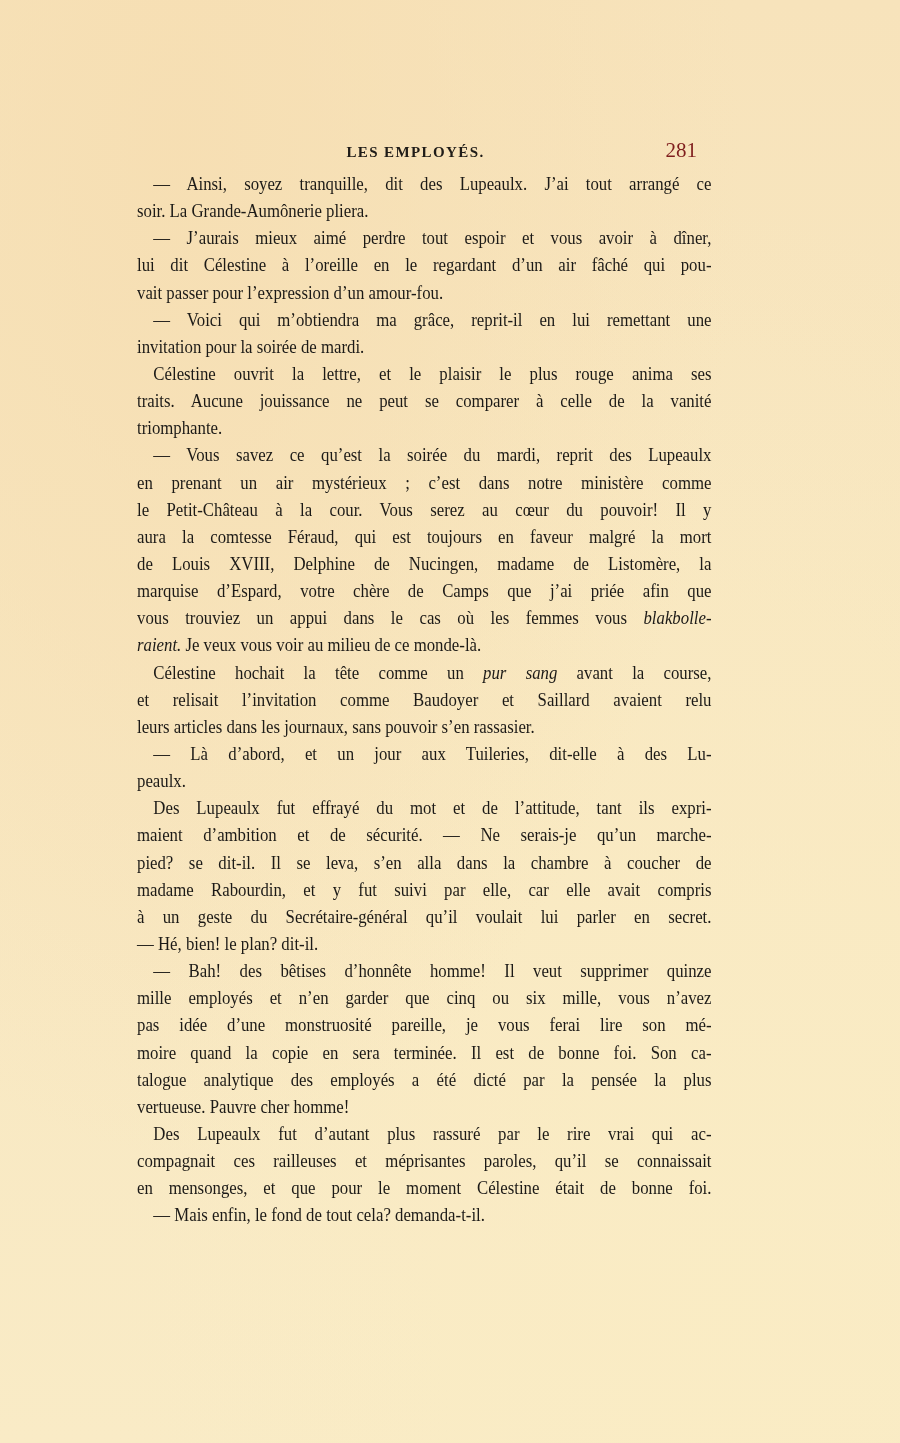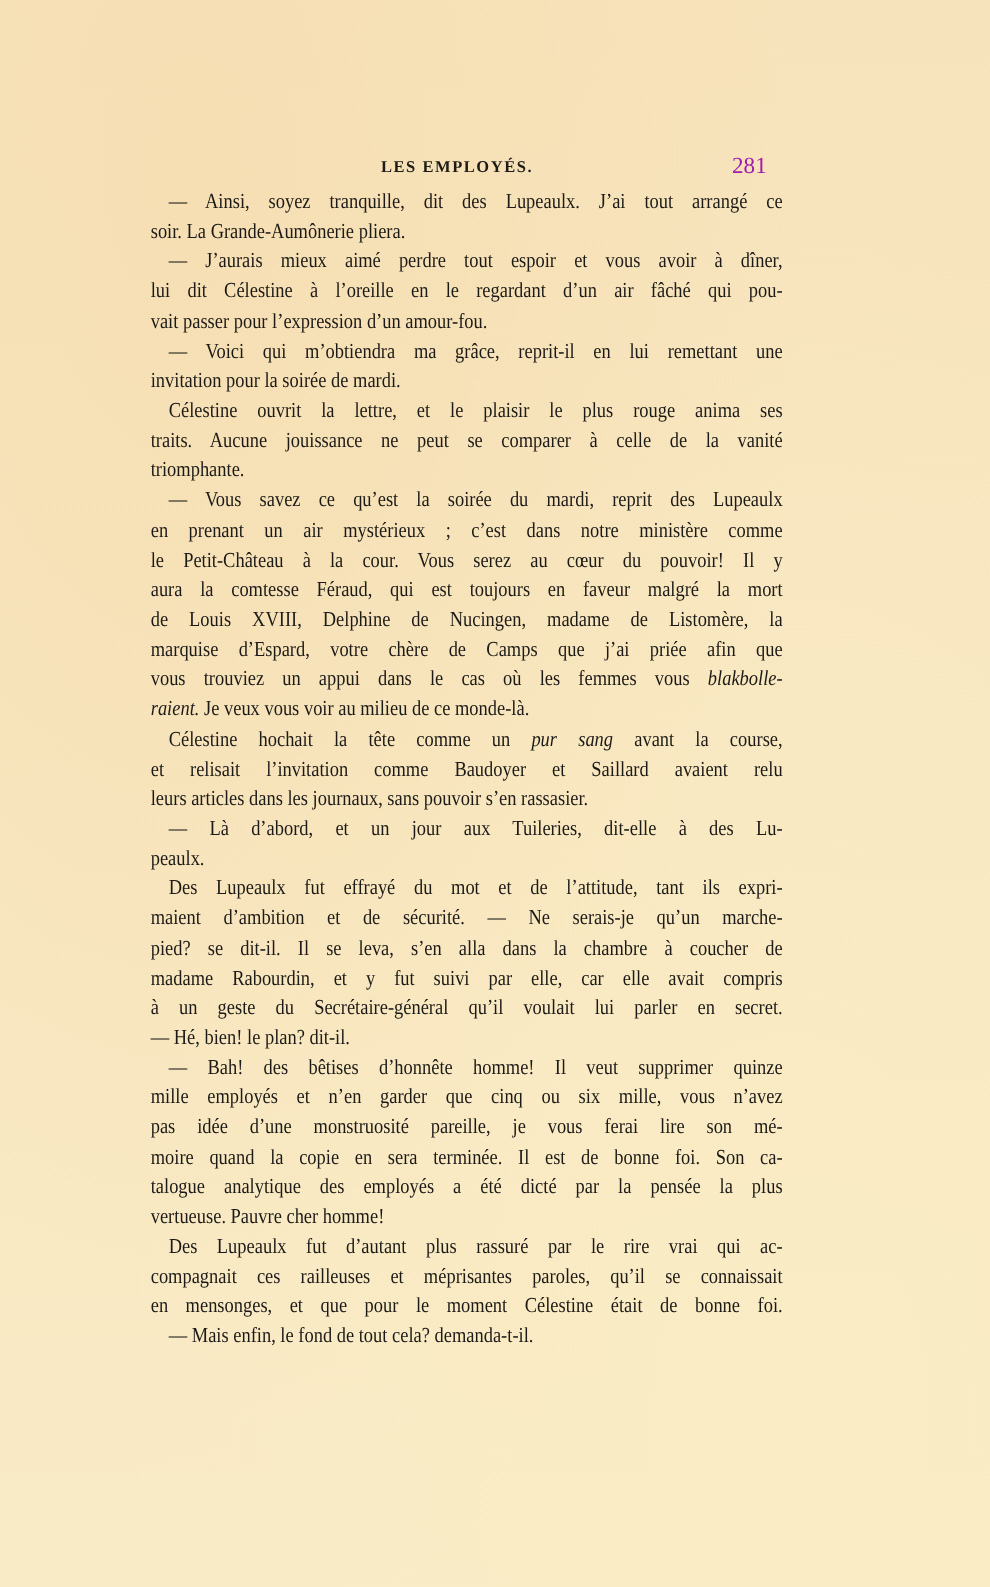--- a/index.html
+++ b/index.html
@@ -43,21 +43,21 @@
     letter-spacing: 1.4px;
     font-variant: small-caps;
     font-weight: bold;
     color: #1f1c18;
   }
   .page-number {
     position: absolute;
     right: 6px;
     top: 0;
     font-size: 21px;
-    color: #a21caf;
+    color: #7f1d1d;
   }
   .text-block {
     position: absolute;
     left: 137px;
     top: 170px;
     width: 575px;
   }
   .line {
     display: block;
     height: 27.15px;

